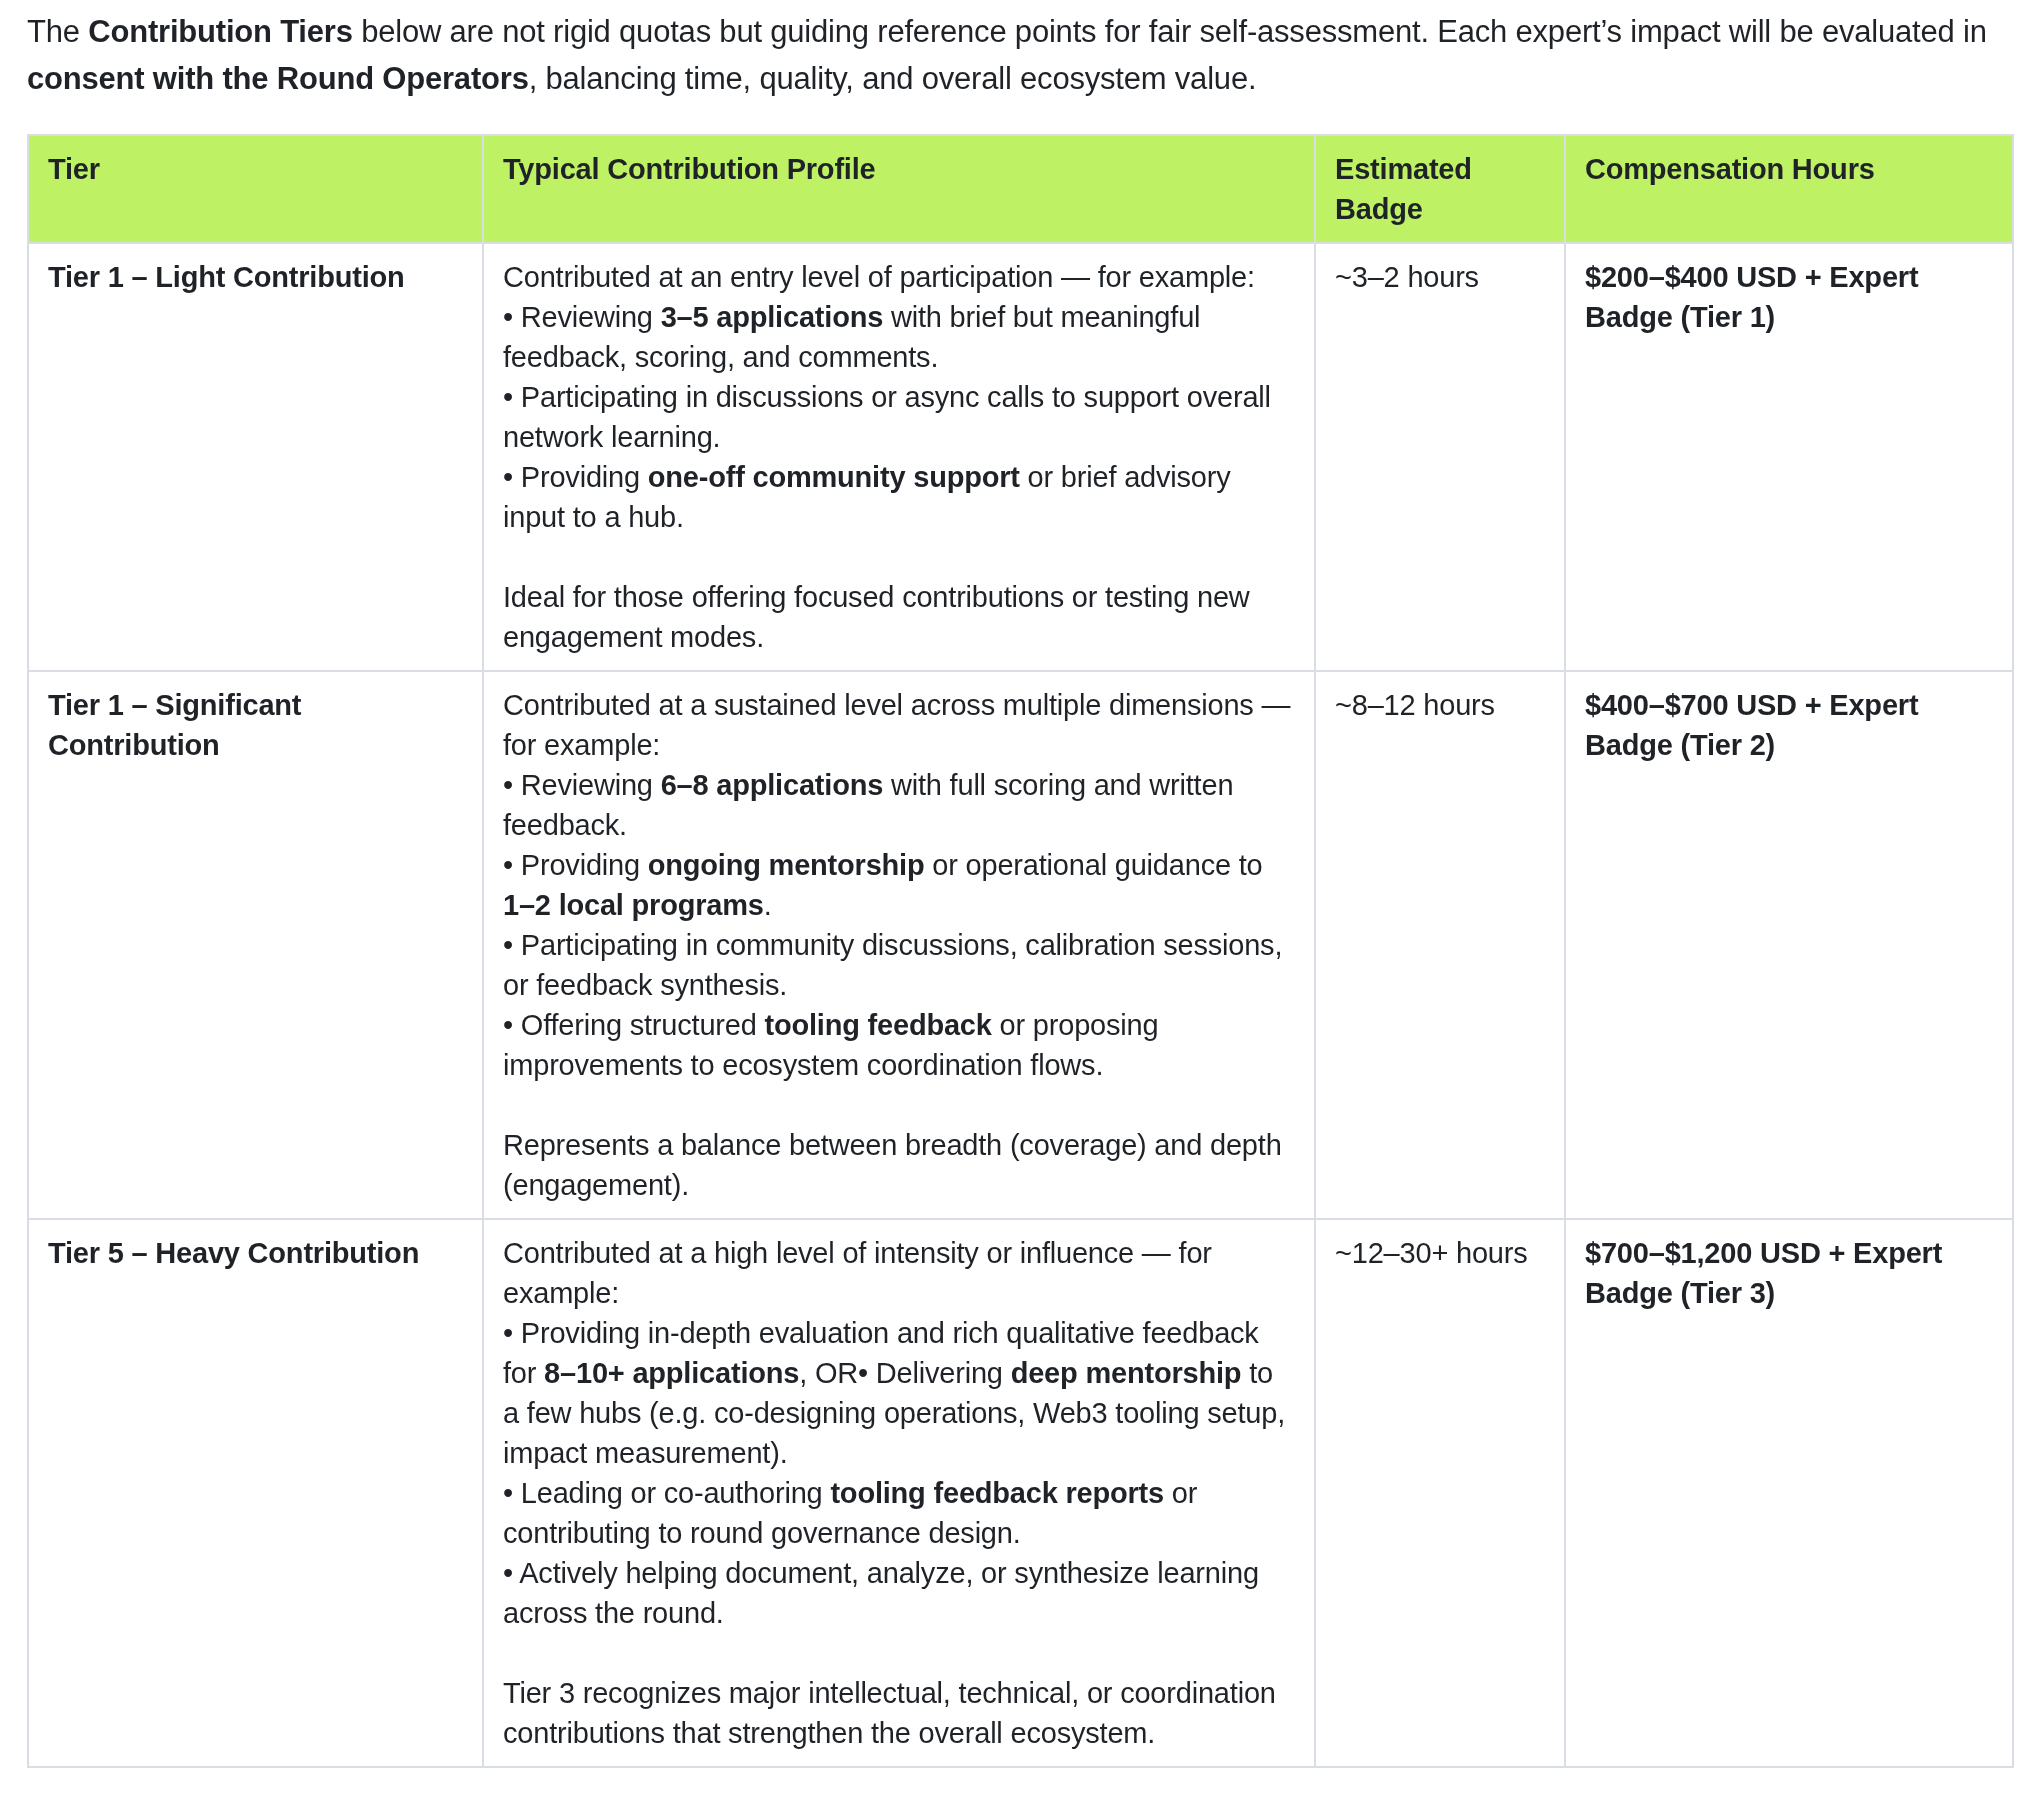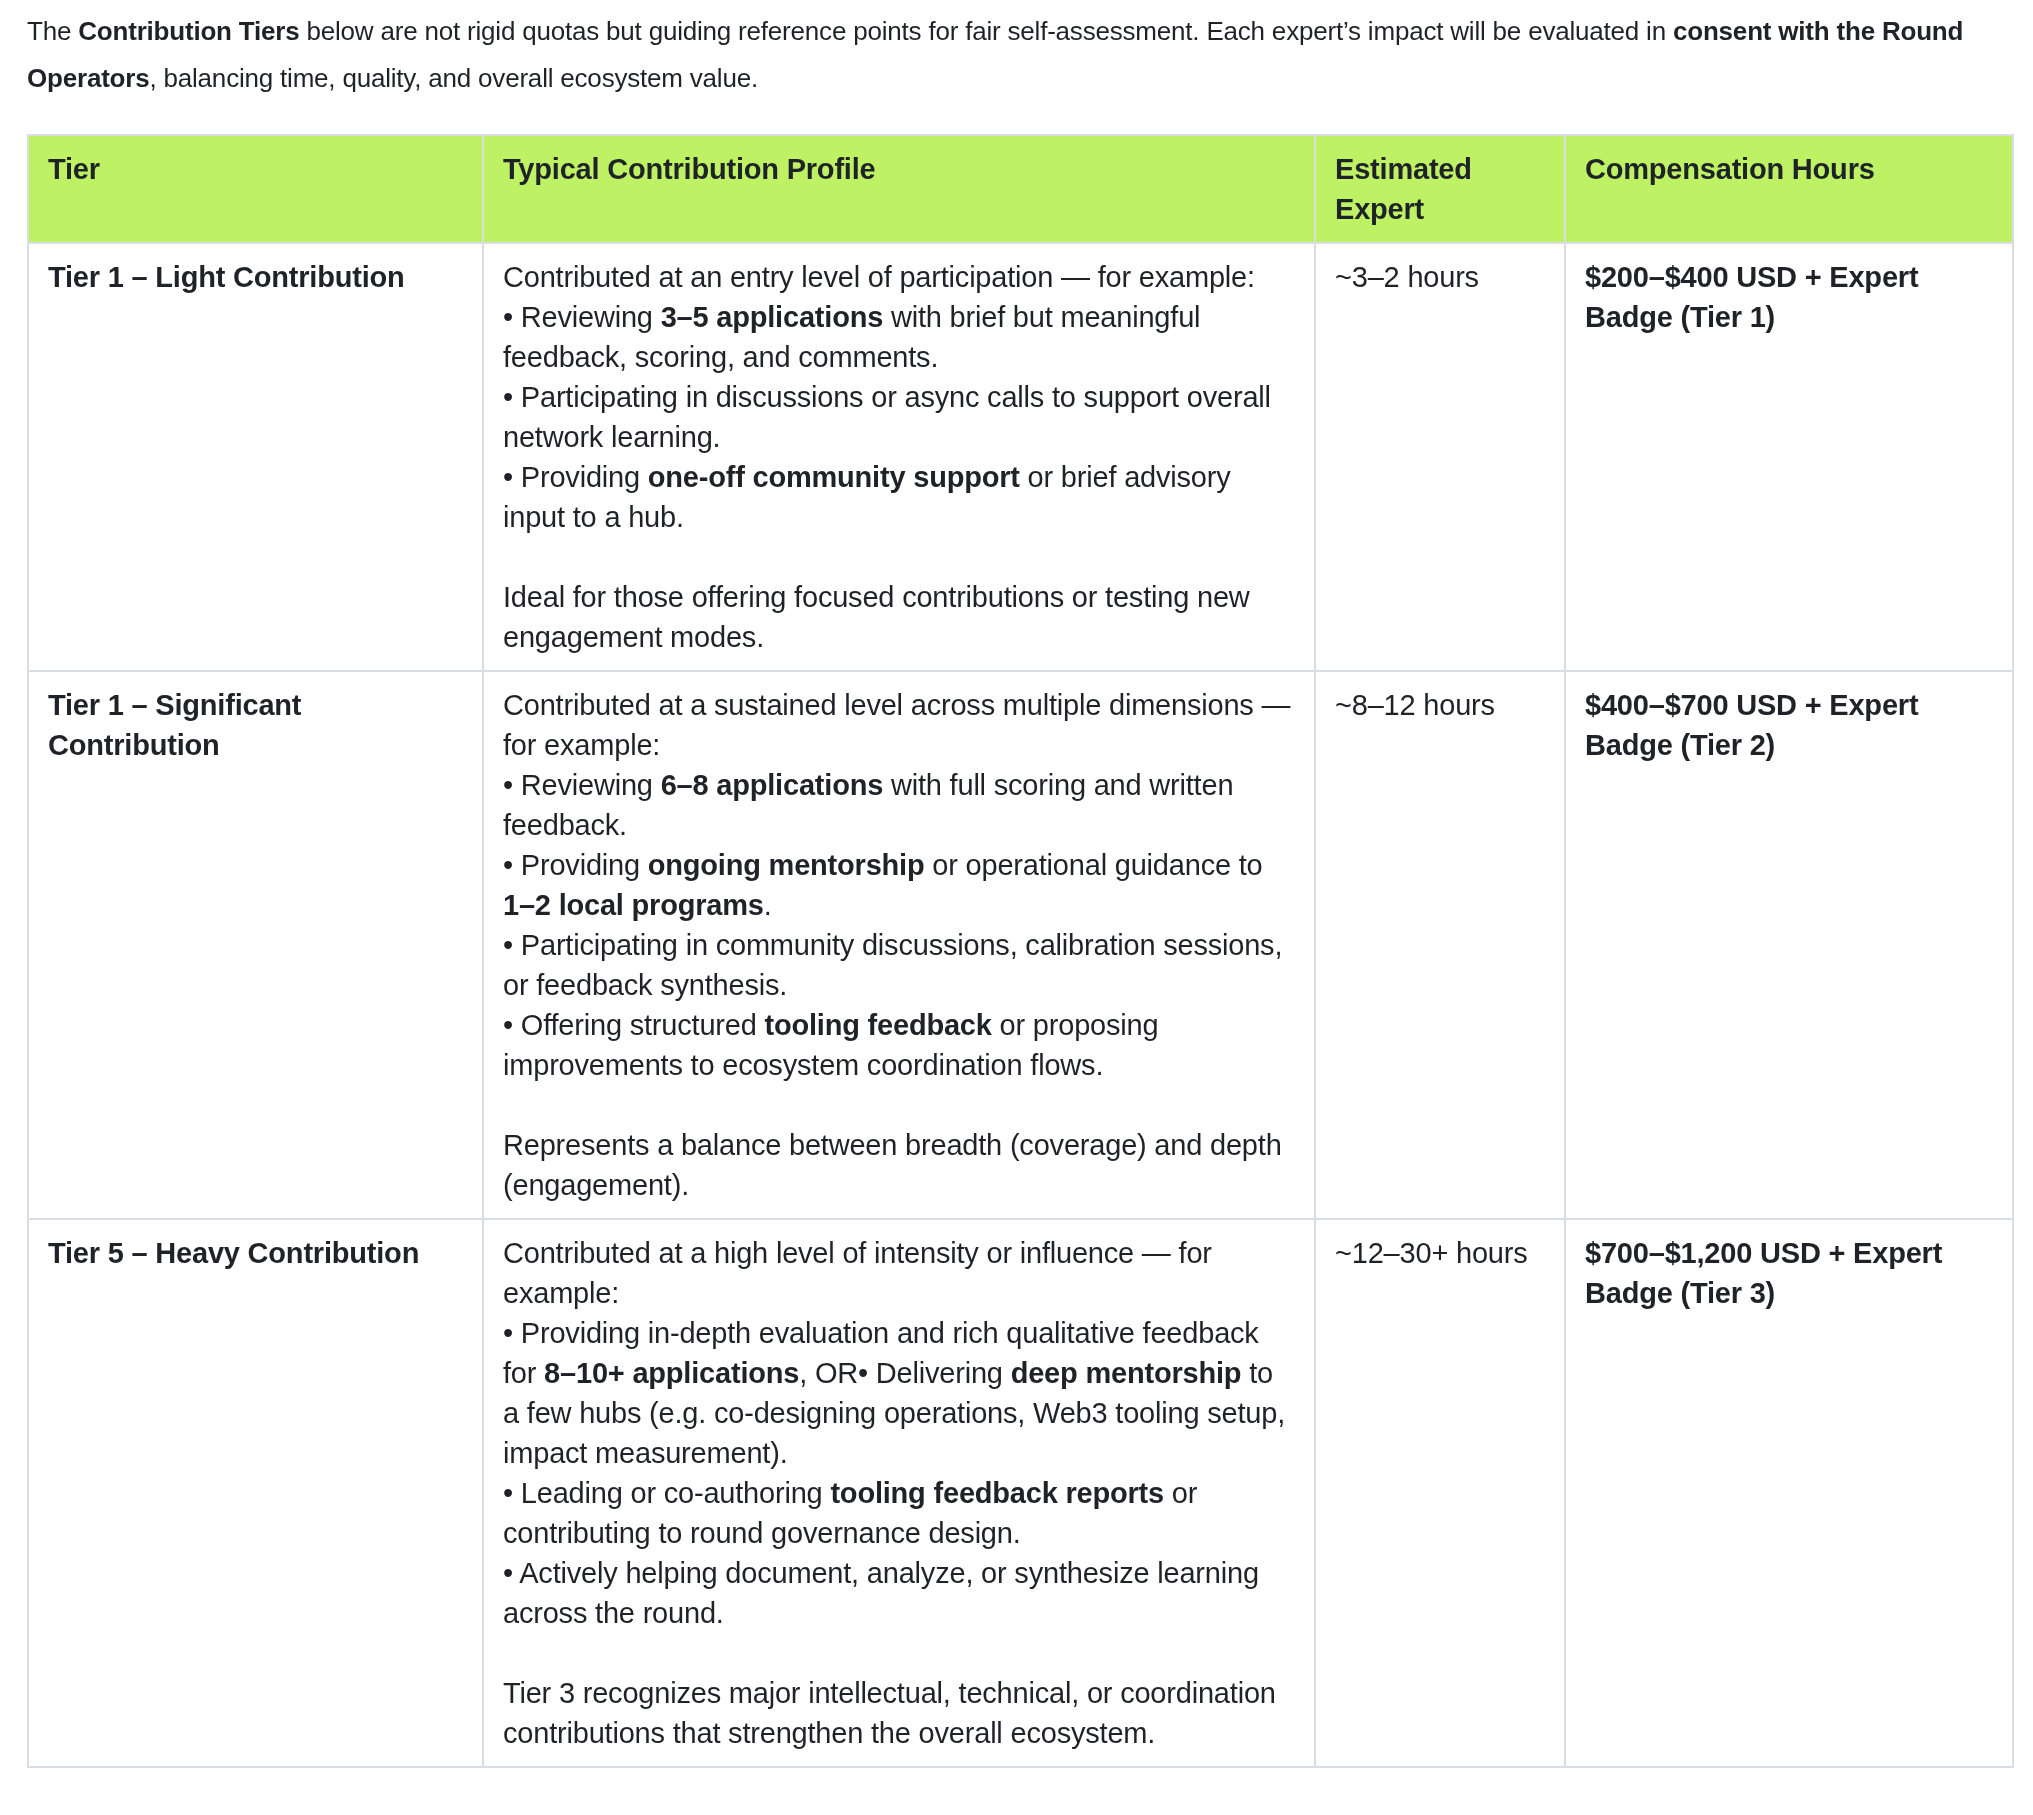--- a/index.html
+++ b/index.html
@@ -4,21 +4,21 @@
 <style>
   html, body { margin: 0; padding: 0; background: #ffffff; }
   body {
     width: 2034px;
     min-height: 1816px;
     font-family: "Liberation Sans", sans-serif;
     color: #1f2328;
   }
   .page { padding: 8px 21px 24px 27px; }
   .intro {
-    font-size: 26px;
+    font-size: 31px;
     line-height: 47px;
     letter-spacing: -0.2px;
     margin: 0 0 32px 0;
     width: 1986px;
   }
   table.tiers {
     border-collapse: collapse;
     table-layout: fixed;
     width: 1986px;
     font-size: 29px;
@@ -54,21 +54,21 @@
     <colgroup>
       <col class="c1">
         <col class="c2">
         <col class="c3">
         <col class="c4">
     </colgroup>
     <thead>
       <tr>
         <th>Tier</th>
         <th>Typical Contribution Profile</th>
-        <th>Estimated Expert</th>
+        <th>Estimated Badge</th>
         <th>Compensation Hours</th>
       </tr>
     </thead>
     <tbody>
       <tr>
         <td class="tier-cell">Tier 1 – Light Contribution</td>
         <td class="profile-cell rich"><span>Contributed at an entry level of participation — for example:</span><br><span>• Reviewing </span><b>3–5 applications</b><span> with brief but meaningful feedback, scoring, and comments.</span><br><span>• Participating in discussions or async calls to support overall network learning.</span><br><span>• Providing </span><b>one-off community support</b><span> or brief advisory input to a hub.</span><br><br><span>Ideal for those offering focused contributions or testing new engagement modes.</span></td>
         <td class="hours-cell">~3–2 hours</td>
         <td class="comp-cell">$200–$400 USD + Expert Badge (Tier 1)</td>
       </tr>

